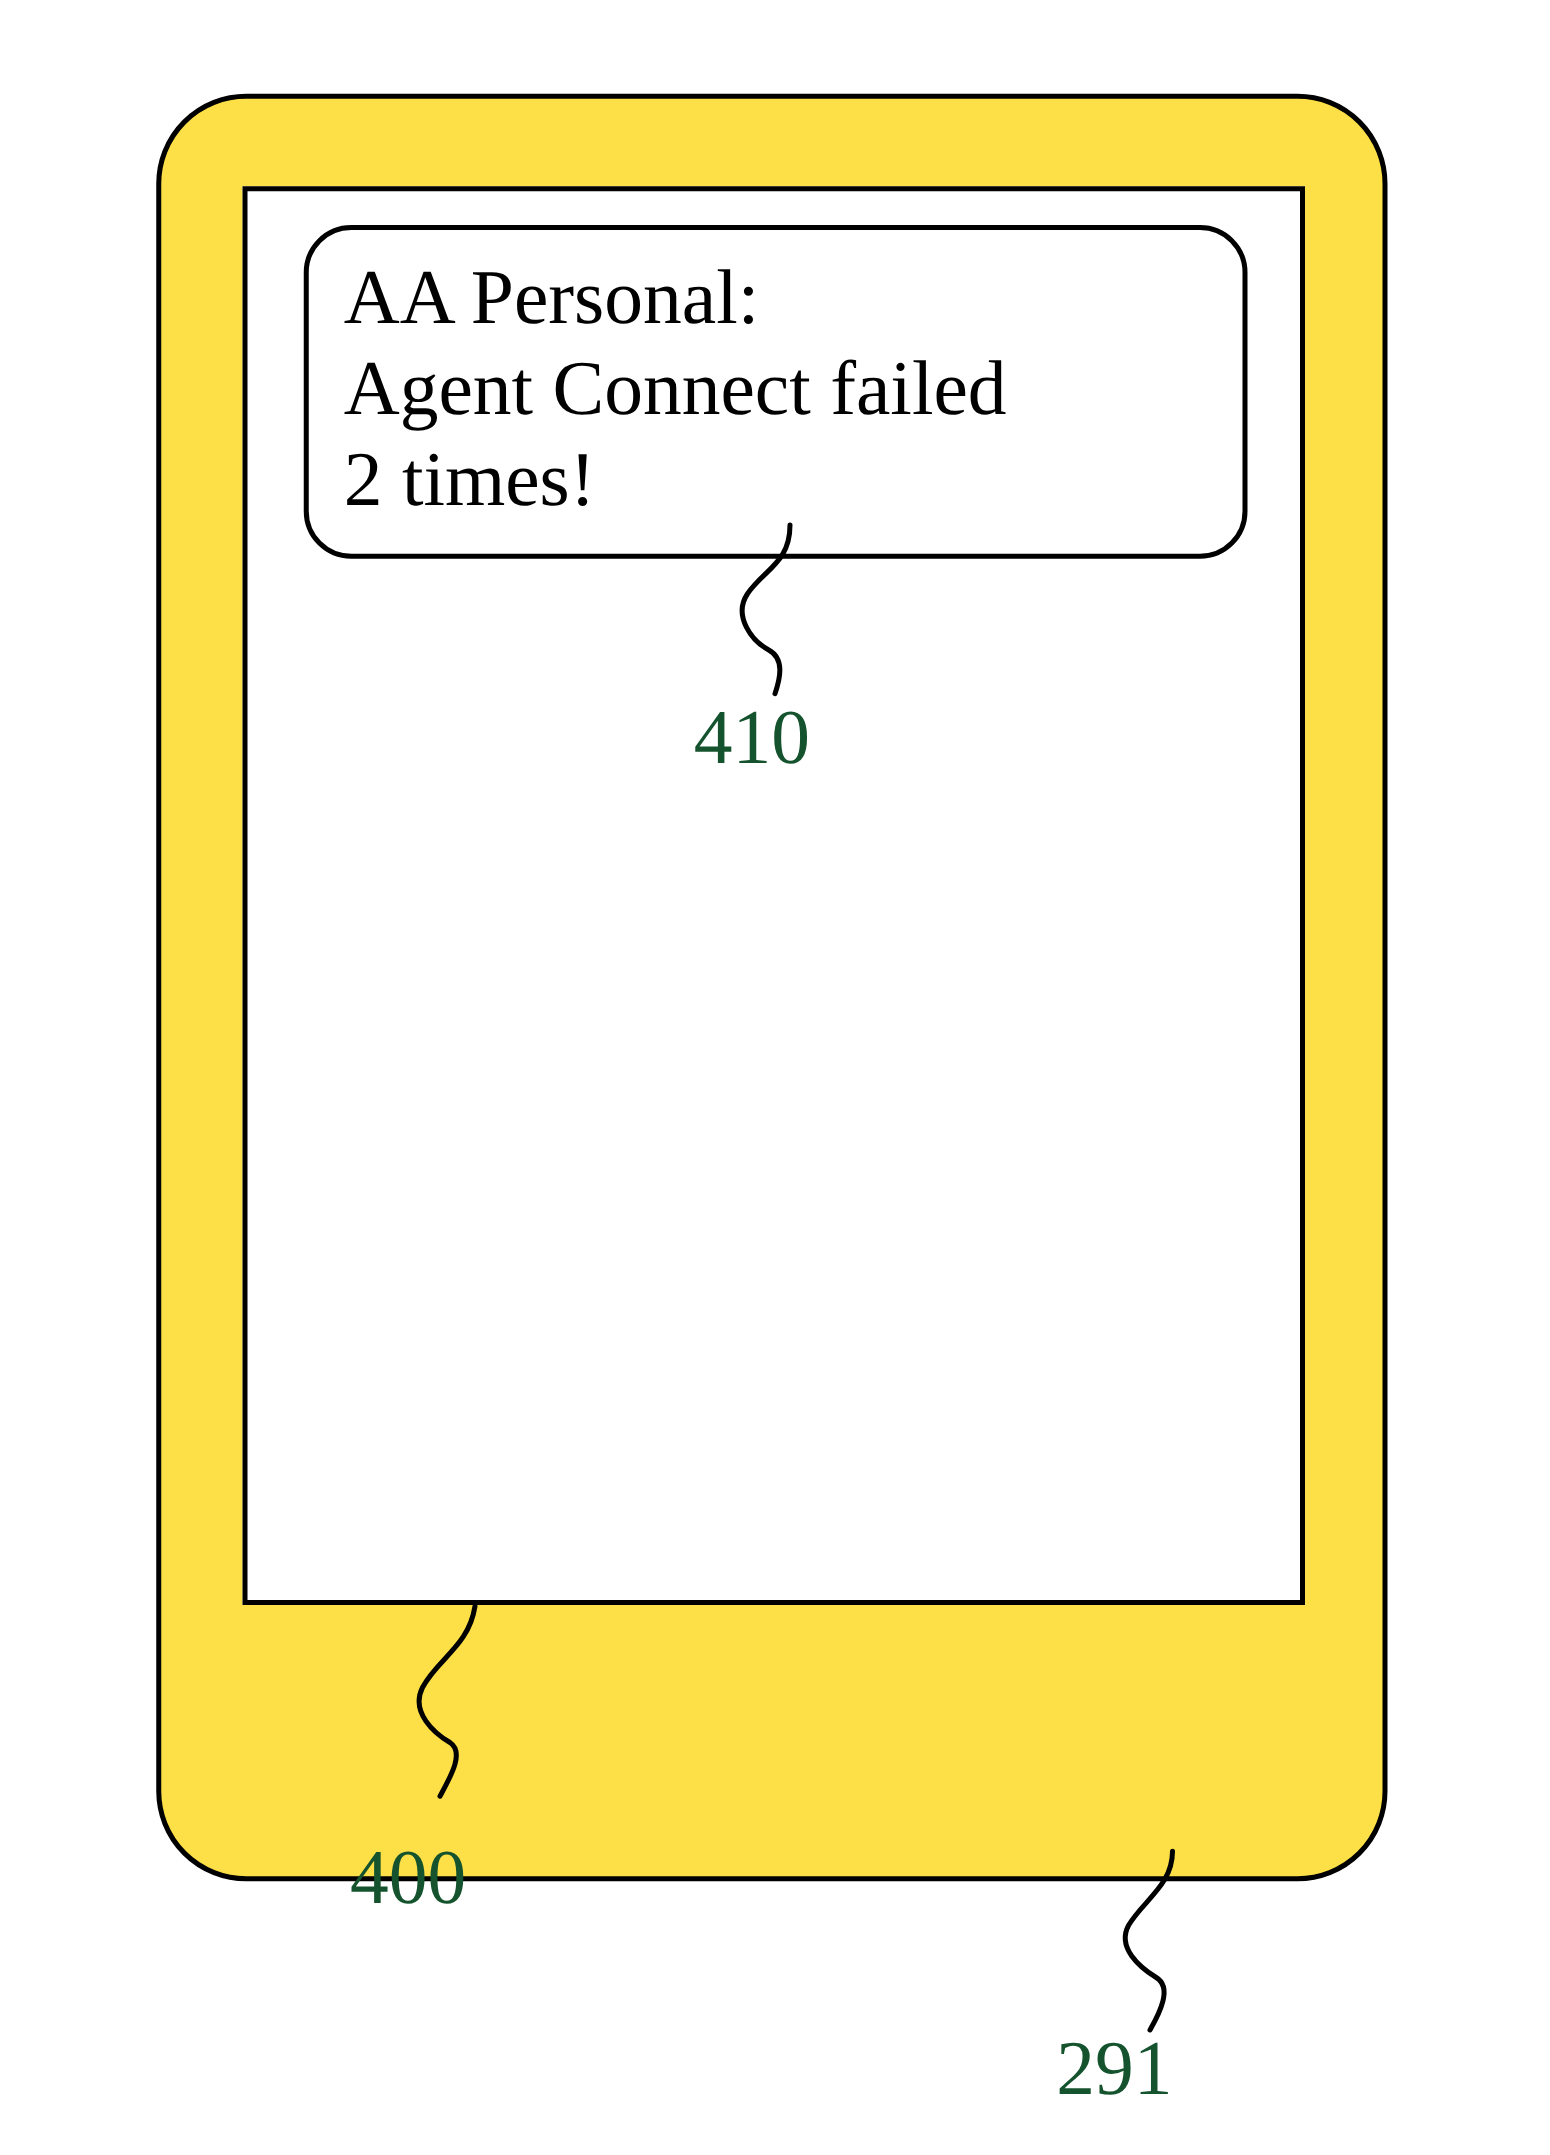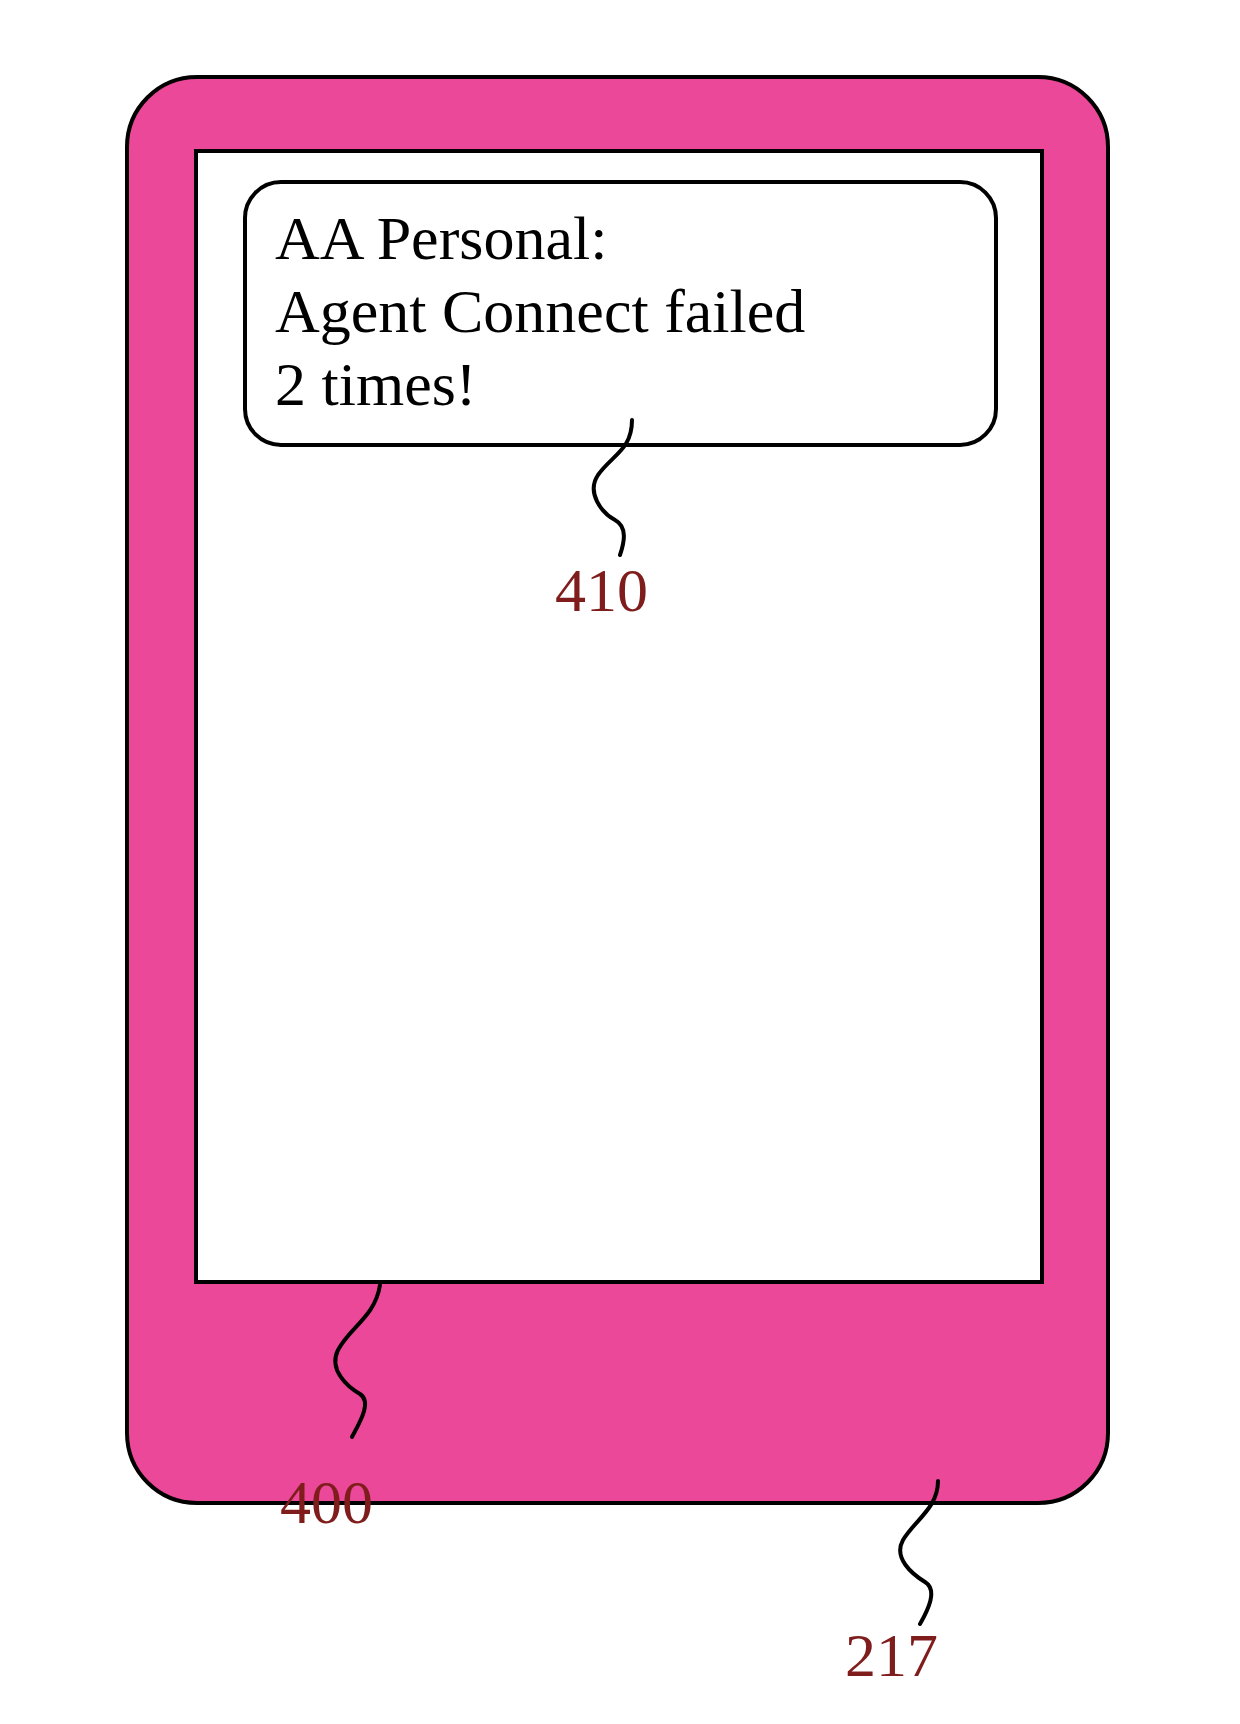--- a/index.html
+++ b/index.html
@@ -18,21 +18,21 @@
   
   .device {
     position: absolute;
     left: 125px;
     top: 75px;
     width: 985px;
     height: 1430px;
     border: 4px solid #000;
     border-radius: 72px;
     box-sizing: border-box;
-    background: #ec4899;
+    background: #fde047;
   }
   
   .screen {
     position: absolute;
     left: 65px;
     top: 70px;
     width: 850px;
     height: 1135px;
     border: 4px solid #000;
     box-sizing: border-box;
@@ -53,21 +53,21 @@
   .notification-text {
     font-size: 62px;
     line-height: 1.18;
     color: #000;
     white-space: pre-line;
   }
   
   .label {
     position: absolute;
     font-size: 62px;
-    color: #7f1d1d;
+    color: #14532d;
     font-family: "Times New Roman", Times, serif;
   }
   .label-410 { left: 555px; top: 555px; }
   .label-400 { left: 280px; top: 1440px; margin-top: 27px; }
   .label-291 { left: 845px; top: 1620px; }
 
   
   svg.lead {
     position: absolute;
     overflow: visible;
@@ -105,15 +105,15 @@
 
   <svg class="lead" style="left:870px; top:1478px; width:130px; height:150px;">
     <path d="M68 3
              C 68 30, 45 42, 33 62
              C 23 80, 42 96, 55 104
              C 68 112, 58 132, 50 146" fill="none" stroke="#000" stroke-width="4" stroke-linecap="round"></path>
   </svg>
 
   <div class="label label-410">410</div>
   <div class="label label-400">400</div>
-  <div class="label label-291">217</div>
+  <div class="label label-291">291</div>
 
 </div>
 
 </body></html>

